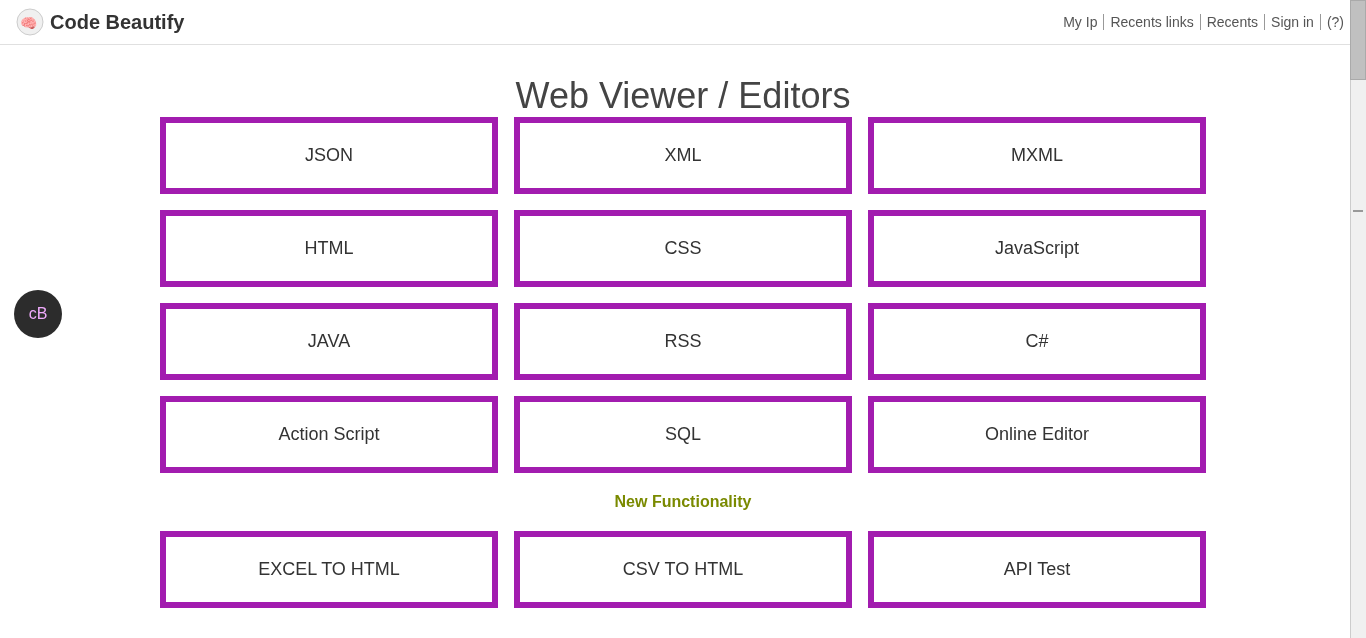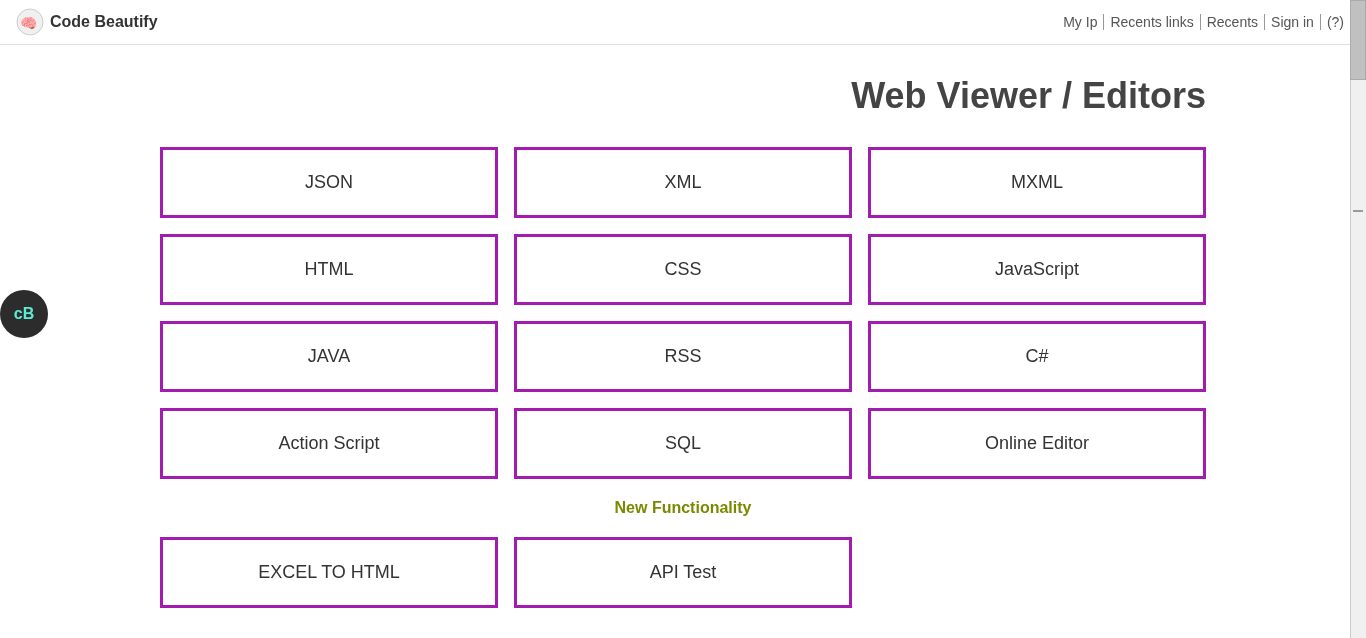--- a/index.html
+++ b/index.html
@@ -33,21 +33,21 @@
       align-items: center;
       gap: 6px;
     }
 
     .logo-icon {
       width: 28px;
       height: 28px;
     }
 
     .logo-text {
-      font-size: 16px;
+      font-size: 20px;
       font-weight: bold;
       color: #333;
     }
 
     .nav-links {
       display: flex;
       align-items: center;
       gap: 0;
       font-size: 14px;
       color: #555;
@@ -61,59 +61,58 @@
       border-right: 1px solid #999;
     }
 
     .nav-link:last-child {
       border-right: none;
     }
 
     
     .cb-badge {
       position: fixed;
-      left: 0;
+      left: 14px;
       top: 290px;
       width: 48px;
       height: 48px;
       background: #2c2c2c;
       border-radius: 50%;
       display: flex;
       align-items: center;
       justify-content: center;
-      color: #5eead4;
+      color: #f0abfc;
       font-size: 16px;
-      font-weight: bold;
+      font-weight: normal;
       z-index: 100;
       cursor: pointer;
     }
 
     
     .main-content {
       padding: 30px 160px 40px 160px;
     }
 
     .page-title {
-      text-align: right;
+      text-align: center;
       font-size: 36px;
-      font-weight: 700;
+      font-weight: 400;
       color: #444;
-      margin-bottom: 30px;
     }
 
     
     .grid {
       display: grid;
       grid-template-columns: repeat(3, 1fr);
       gap: 16px;
       margin-bottom: 20px;
     }
 
     .grid-btn {
-      border: 3px solid #a21caf;
+      border: 6px solid #a21caf;
       background: #fff;
       padding: 22px 10px;
       font-size: 18px;
       color: #333;
       cursor: pointer;
       text-align: center;
       transition: background 0.15s;
     }
 
     
@@ -193,20 +192,21 @@
     <button class="grid-btn">C#</button>
     <button class="grid-btn">Action Script</button>
     <button class="grid-btn">SQL</button>
     <button class="grid-btn">Online Editor</button>
   </div>
 
   <div class="new-functionality-label">New Functionality</div>
 
   <div class="grid">
     <button class="grid-btn">EXCEL TO HTML</button>
+    <button class="grid-btn">CSV TO HTML</button>
     <button class="grid-btn">API Test</button>
   </div>
 </div>
 
 <div class="scrollbar-track">
   <div class="scrollbar-thumb"></div>
   <div class="scrollbar-line"></div>
 </div>
 
 </body></html>

